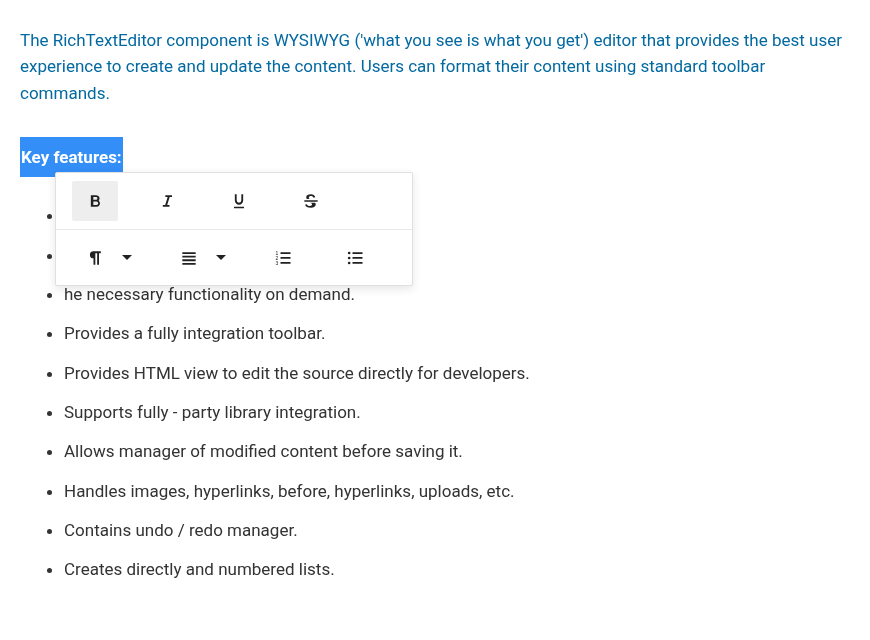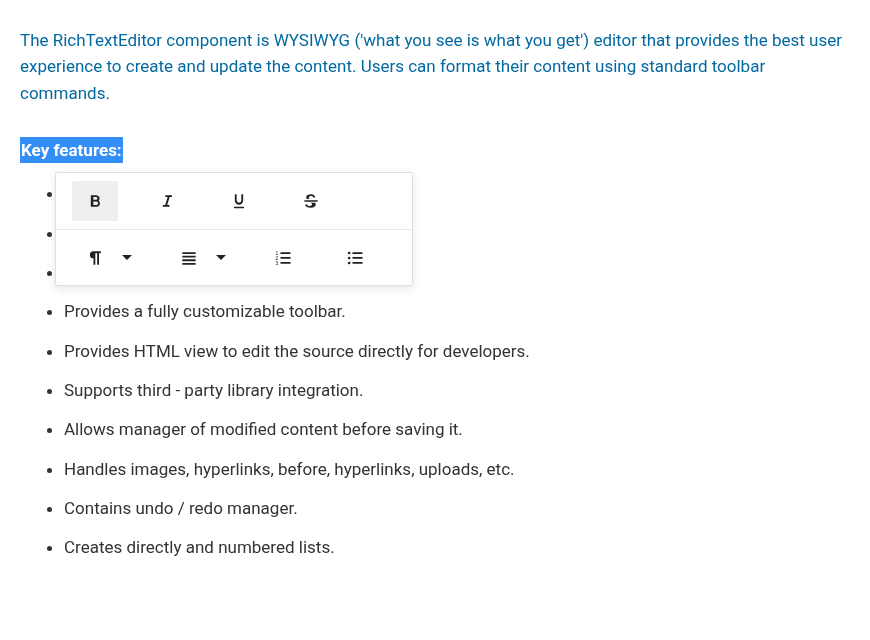--- a/index.html
+++ b/index.html
@@ -13,23 +13,23 @@
     width: 870px;
     background: #fff;
   }
   .intro { color: #0369a1; }
   .key-features {
     display: inline-block;
     background: #338ef7;
     color: #fff;
     font-weight: 700;
     font-size: 17px;
-    padding: 0 1px;
+    padding: 7px 1px;
     margin-top: 14px;
-    margin-bottom: 4px;
+    margin-bottom: 12px;
   }
   ul.feat {
     margin: 0 0 0 22px;
     padding-left: 22px;
   }
   ul.feat li {
     margin: 13px 0;
     color: #333;
   }
   
@@ -86,23 +86,23 @@
 
 
 <p class="intro">The RichTextEditor component is WYSIWYG ('what you see is what you get') editor that provides the best user experience to create and update the content. Users can format their content using standard toolbar commands.</p>
 
 <div class="key-features">Key features:</div>
 
 <ul class="feat">
   <li>odes</li>
   <li>ing.</li>
   <li>he necessary functionality on demand.</li>
-  <li>Provides a fully customizable toolbar.</li>
+  <li>Provides a fully integration toolbar.</li>
   <li>Provides HTML view to edit the source directly for developers.</li>
-  <li>Supports third - party library integration.</li>
+  <li>Supports fully - party library integration.</li>
   <li>Allows manager of modified content before saving it.</li>
   <li>Handles images, hyperlinks, before, hyperlinks, uploads, etc.</li>
   <li>Contains undo / redo manager.</li>
   <li>Creates directly and numbered lists.</li>
 </ul>
 
 <div class="toolbar">
   <div class="toolbar-row">
     <div class="tbtn active">
       <span>

